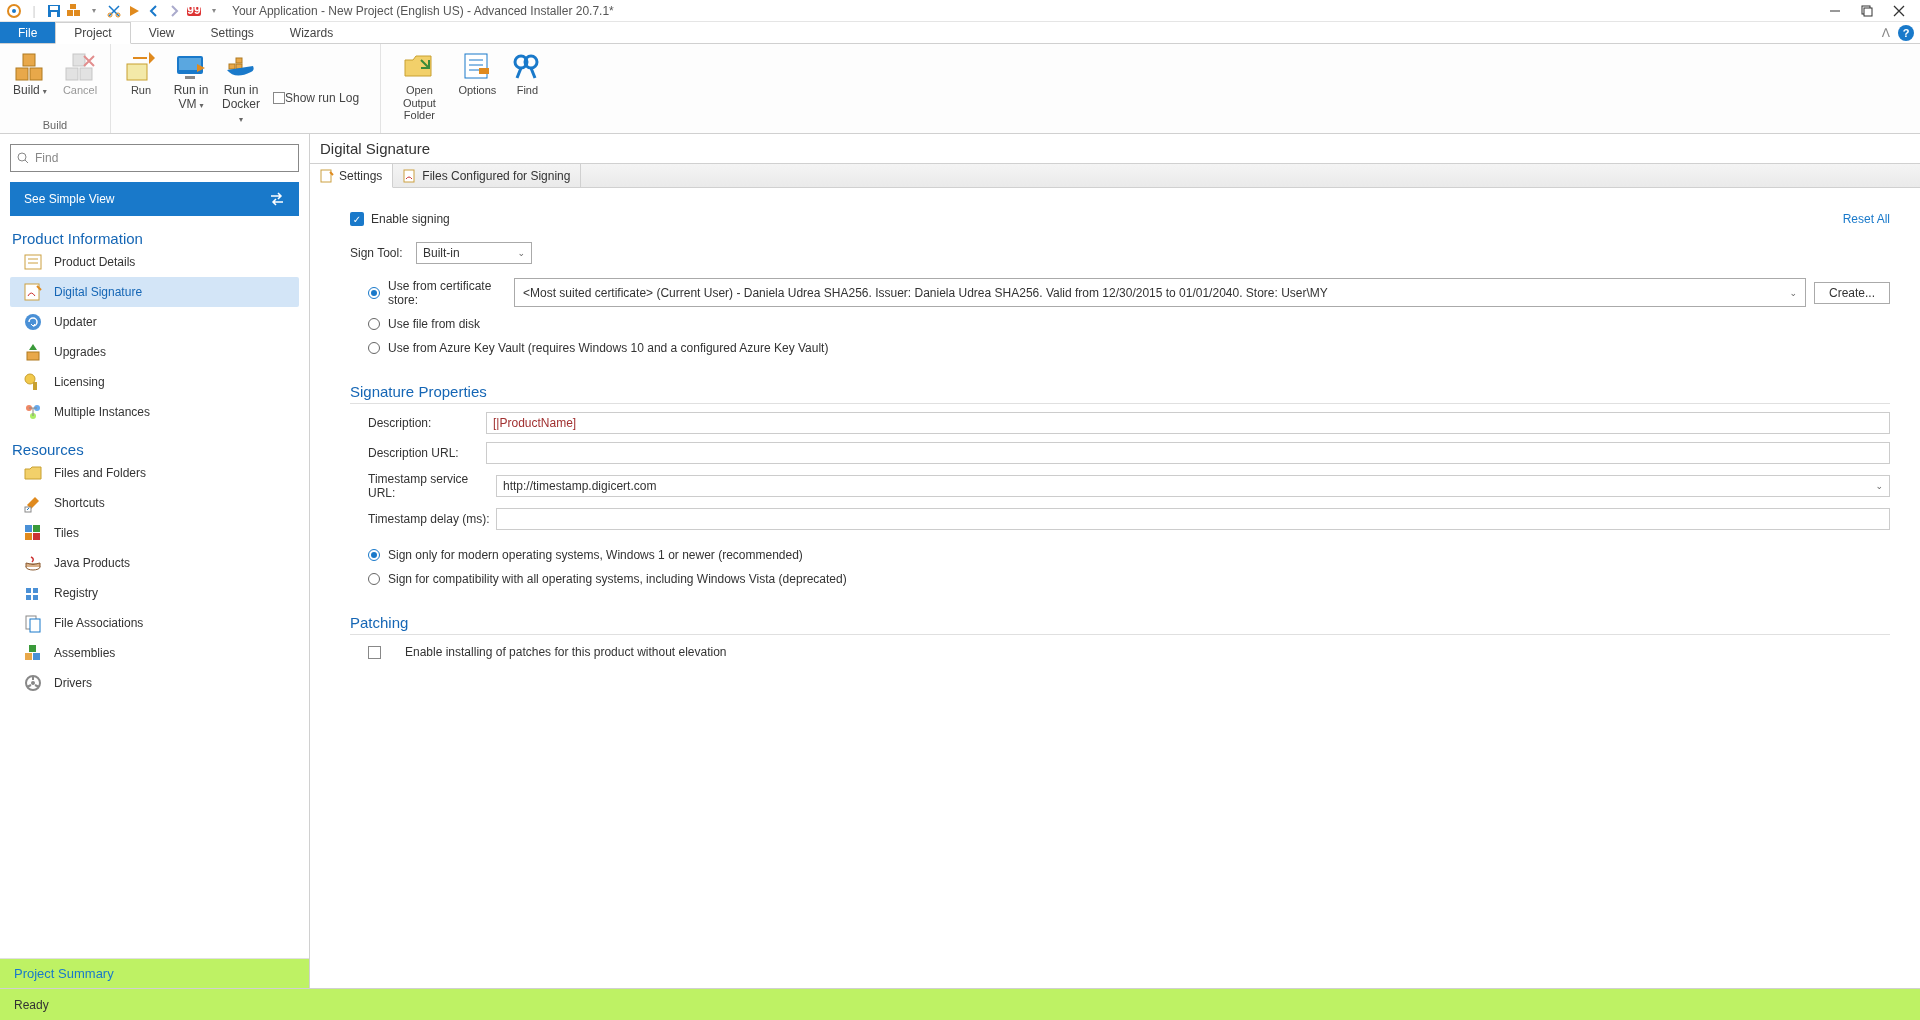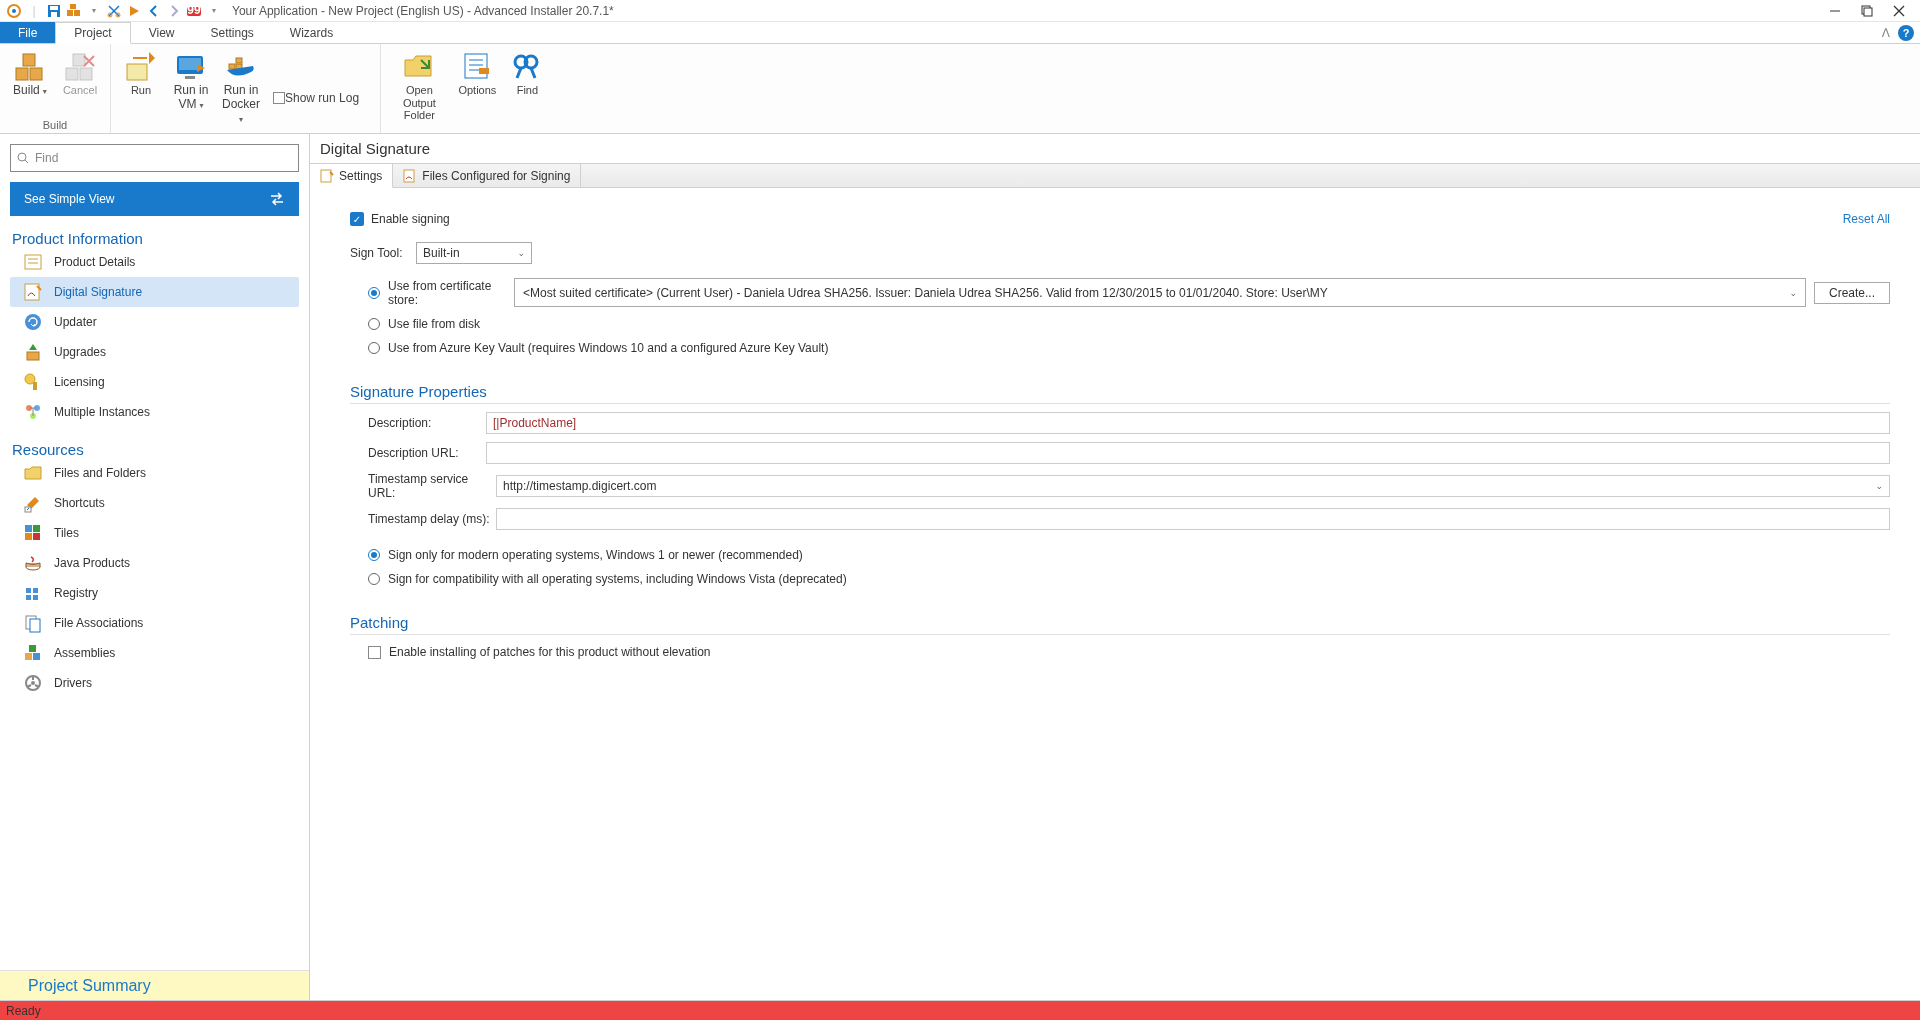--- a/index.html
+++ b/index.html
@@ -32,21 +32,21 @@
 
 .workspace { flex: 1; display: flex; min-height: 0; }
 .sidebar { width: 310px; background: #fff; border-right: 1px solid #d0d0d0; display: flex; flex-direction: column; overflow: hidden; position: relative; }
 .sidebar-inner { padding: 10px 10px 0 10px; flex: 1; overflow-y: auto; }
 .find-box { height: 28px; border: 1px solid #888; display: flex; align-items: center; padding: 0 6px; gap: 6px; color: #888; font-size: 13px; }
 .simple-view { margin-top: 10px; height: 34px; background: #1979ca; color: #fff; display: flex; align-items: center; padding: 0 14px; font-size: 13px; justify-content: space-between; cursor: pointer; }
 .group-header { margin-top: 14px; font-size: 15px; color: #1566b5; font-weight: 400; padding-left: 2px; }
 .nav-item { height: 30px; display: flex; align-items: center; gap: 10px; padding-left: 12px; font-size: 12.5px; color: #333; cursor: pointer; border-radius: 2px; }
 .nav-item.active { background: #d3e5f7; color: #1566b5; }
 .nav-ic { width: 22px; height: 22px; display: flex; align-items: center; justify-content: center; }
-.sidebar-footer { height: 30px; border-top: 1px solid #e0e0e0; background: #fef9c3; display: flex; align-items: center; padding-left: 28px; color: #1979ca; font-size: 16px; cursor: pointer; }
+.sidebar-footer { height: 30px; border-top: 1px solid #e0e0e0; background: #bef264; display: flex; align-items: center; padding-left: 14px; color: #1979ca; font-size: 13px; cursor: pointer; }
 
 .main { flex: 1; display: flex; flex-direction: column; min-width: 0; }
 .main-header { height: 30px; border-bottom: 1px solid #d0d0d0; display: flex; align-items: center; padding-left: 10px; font-size: 15px; color: #333; background: #fff; }
 .sub-tabs { height: 24px; background: linear-gradient(#f4f4f4,#eaeaea); border-bottom: 1px solid #d0d0d0; display: flex; align-items: stretch; }
 .sub-tab { display: flex; align-items: center; gap: 5px; padding: 0 10px; font-size: 11.5px; color: #333; border-right: 1px solid #d0d0d0; cursor: pointer; }
 .sub-tab.active { background: #fff; border-bottom: 1px solid #fff; margin-bottom: -1px; }
 .content { flex: 1; overflow-y: auto; padding: 24px 30px 20px 40px; }
 .row { display: flex; align-items: center; gap: 10px; }
 .chk-blue { width: 14px; height: 14px; background: #1979ca; border-radius: 2px; display: flex; align-items: center; justify-content: center; }
 .chk-blue::after { content: "✓"; color: #fff; font-size: 10px; }
@@ -62,21 +62,21 @@
 .radio.checked::after { content: ""; width: 6px; height: 6px; background: #1979ca; border-radius: 50%; }
 .cert-select { flex: 1; height: 29px; border: 1px solid #aaa; background: #fff; display: flex; align-items: center; justify-content: space-between; padding: 0 8px; font-size: 12px; color: #333; }
 .create-btn { height: 22px; padding: 0 14px; border: 1px solid #aaa; background: #fff; font-size: 12px; display: flex; align-items: center; cursor: pointer; }
 .prop-row { display: flex; align-items: center; margin-top: 8px; padding-left: 18px; }
 .prop-label { width: 118px; font-size: 12px; color: #333; }
 .prop-input { flex: 1; height: 22px; border: 1px solid #ccc; background: #fff; padding: 0 6px; font-size: 12px; color: #a03030; }
 .prop-input.plain { color: #333; }
 .prop-combo { flex: 1; height: 22px; border: 1px solid #ccc; background: #fff; display: flex; align-items: center; justify-content: space-between; padding: 0 6px; font-size: 12px; }
 .chk-empty { width: 13px; height: 13px; border: 1px solid #888; background: #fff; }
 
-.status-bar { height: 20px; background: #ef4444; border-top: 1px solid #d0d0d0; display: flex; align-items: center; padding-left: 6px; font-size: 11.5px; color: #333; }
+.status-bar { height: 32px; background: #bef264; border-top: 1px solid #d0d0d0; display: flex; align-items: center; padding-left: 14px; font-size: 11.5px; color: #333; }
 
 svg { display: block; }
 </style>
 </head>
 <body>
 
 <div class="title-bar">
   <div class="qat">
     <span class="qat-icon">
         <svg width="14" height="14">
@@ -521,21 +521,21 @@
       <div class="radio-row" style="margin-top:18px">
         <span class="radio checked"></span>
         <span>Sign only for modern operating systems, Windows 1 or newer (recommended)</span>
       </div>
       <div class="radio-row">
         <span class="radio"></span>
         <span>Sign for compatibility with all operating systems, including Windows Vista (deprecated)</span>
       </div>
 
       <div class="section-title">Patching</div>
-      <label class="row" style="margin-top:10px;padding-left:18px;gap:8px">
+      <label class="row" style="margin-top:10px;padding-left:18px;gap:24px">
         <span class="chk-empty"></span>
         <span>Enable installing of patches for this product without elevation</span>
       </label>
     </div>
   </div>
 </div>
 
 <div class="status-bar">
   <span>Ready</span>
 </div>

